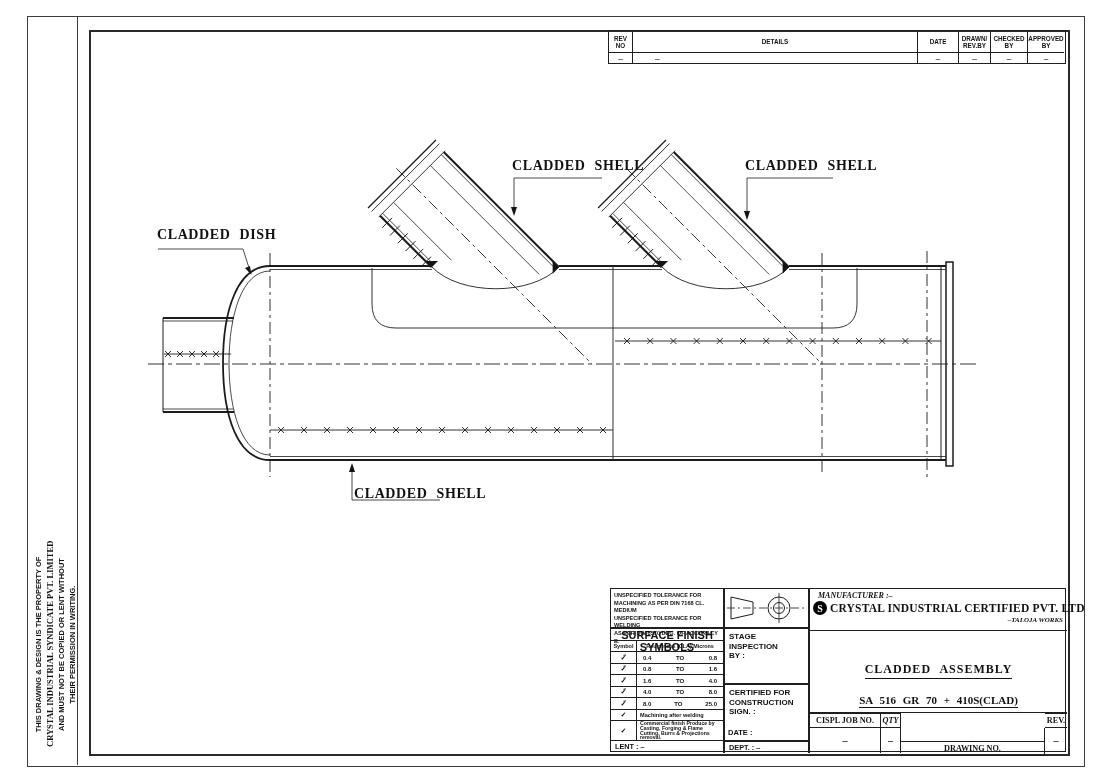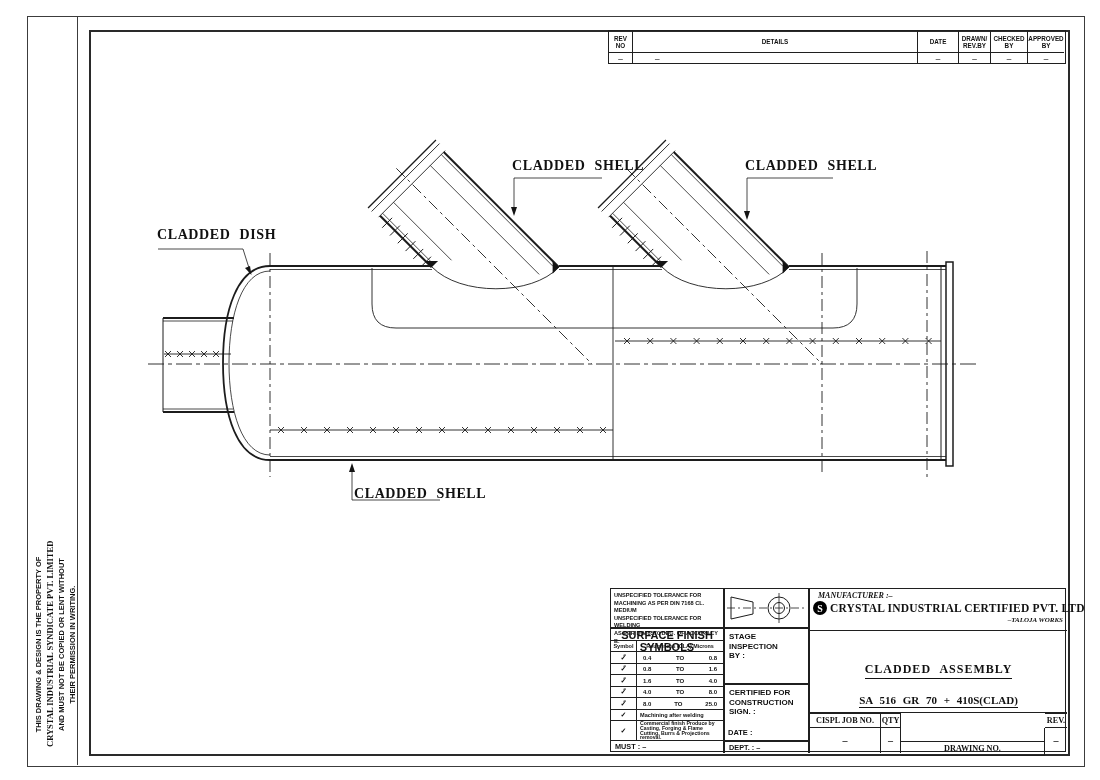--- a/index.html
+++ b/index.html
@@ -252,21 +252,21 @@
         </span>
     </div>
     <div class="box sf-row" style="left:0;top:121px;width:113px;height:11px;border-left:none;border-top:none;">
       <span class="sf-sym check-icon"></span>
       <span class="sf-vals" style="justify-content:flex-start;padding-left:3px;font-size:5.6px;">Machining after welding</span>
     </div>
     <div class="box sf-row" style="left:0;top:132px;width:113px;height:20px;border-left:none;border-top:none;">
       <span class="sf-sym check-icon"></span>
       <span class="sf-vals" style="justify-content:flex-start;text-align:left;padding:1px 2px 1px 3px;font-size:5.2px;line-height:4.9px;">Commercial finish Produce by Casting, Forging &amp; Flame Cutting. Burrs &amp; Projections removal.</span>
     </div>
-    <div class="box" id="scale-row" style="border-left:none;border-top:none;border-bottom:none;">MUST : –</div>
+    <div class="box" id="scale-row" style="border-left:none;border-top:none;border-bottom:none;">LENT : –</div>
 
     <div class="box" style="left:113px;top:0;width:85px;height:39px;border-top:none;"></div>
     <div class="box stage-box pre" style="left:113px;top:95px;width:85px;height:57px;">CERTIFIED FOR
 CONSTRUCTION
 SIGN. :</div>
     <div class="box stage-box pre" style="left:113px;top:39px;width:85px;height:56px;">STAGE
 INSPECTION
 BY :</div>
     <div class="abs" style="left:117px;top:139px;font-size:7.5px;font-weight:bold;">DATE :</div>
     <div class="box" style="left:113px;top:152px;width:85px;height:12px;border-bottom:none;font-size:7.3px;font-weight:bold;line-height:11px;padding-left:4px;">DEPT. : –</div>
@@ -279,21 +279,21 @@
       </div>
       <div class="abs" id="mfr-works">–TALOJA WORKS</div>
     </div>
 
     <div class="box" style="left:198px;top:42px;width:258px;height:82px;border-top:none;border-right:none;text-align:center;">
       <div style="margin-top:28px;"><span class="title-line" style="font-size:12px;letter-spacing:1px;word-spacing:5px;">CLADDED ASSEMBLY</span></div>
       <div style="margin-top:11px;"><span class="title-line" style="font-size:11px;word-spacing:4px;">SA 516 GR 70 + 410S(CLAD)</span></div>
     </div>
 
     <div class="box job-head" style="left:198px;top:124px;width:72px;height:15px;">CISPL JOB NO.</div>
-    <div class="box job-head" style="left:270px;top:124px;width:20px;height:15px;border-left:none;">QTY</div>
+    <div class="box job-head" style="left:270px;top:124px;width:20px;height:15px;border-left:none;font-style:italic;">QTY</div>
     <div class="box job-head" style="left:290px;top:124px;width:144px;height:15px;border-left:none;margin-top:28px;">DRAWING NO.</div>
     <div class="box job-head" style="left:434px;top:124px;width:22px;height:15px;border-left:none;border-right:none;">REV.</div>
     <div class="box job-val" style="left:198px;top:139px;width:72px;height:25px;border-top:none;border-bottom:none;">–</div>
     <div class="box job-val" style="left:270px;top:139px;width:20px;height:25px;border-top:none;border-left:none;border-bottom:none;">–</div>
     <div class="box job-val" style="left:290px;top:139px;width:144px;height:25px;border-top:none;border-left:none;border-bottom:none;">–</div>
     <div class="box job-val" style="left:434px;top:139px;width:22px;height:25px;border:none;">–</div>
   </div>
 
 </div>
 

